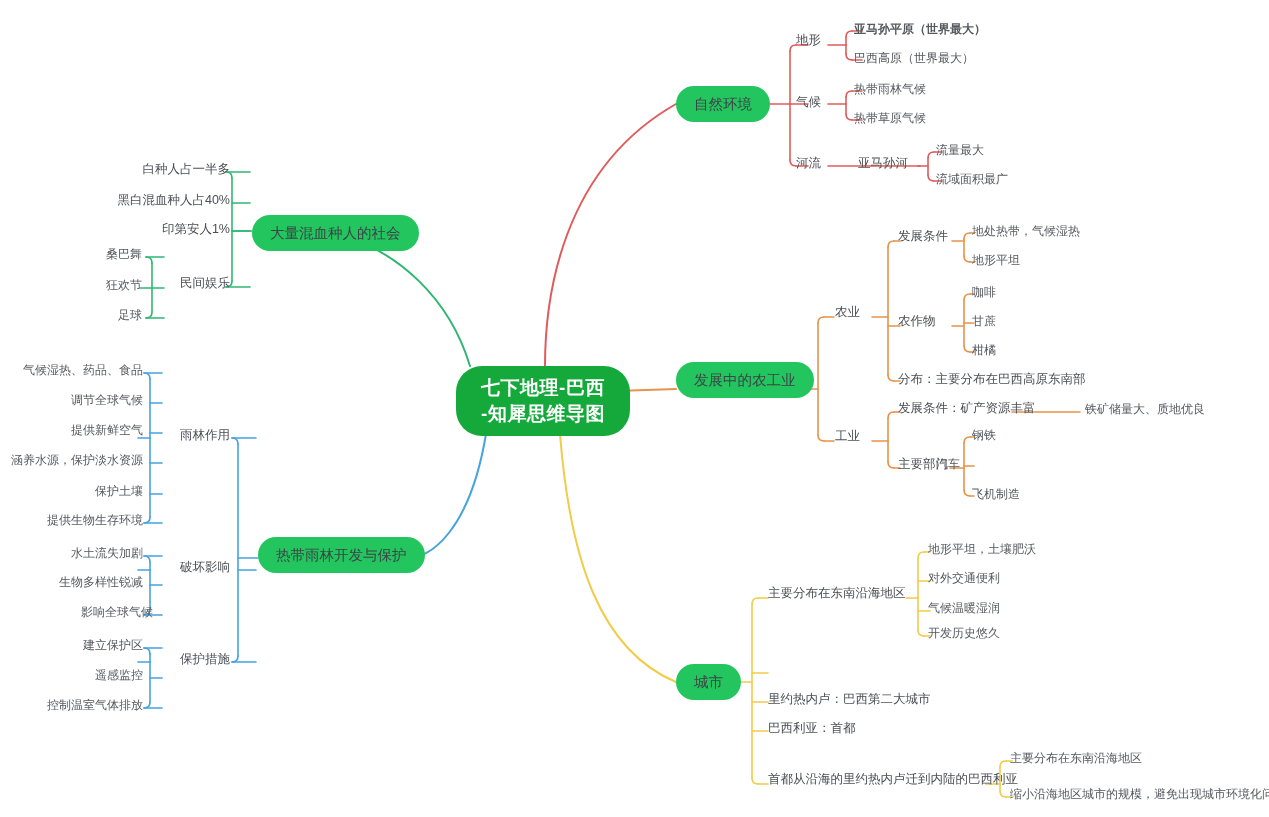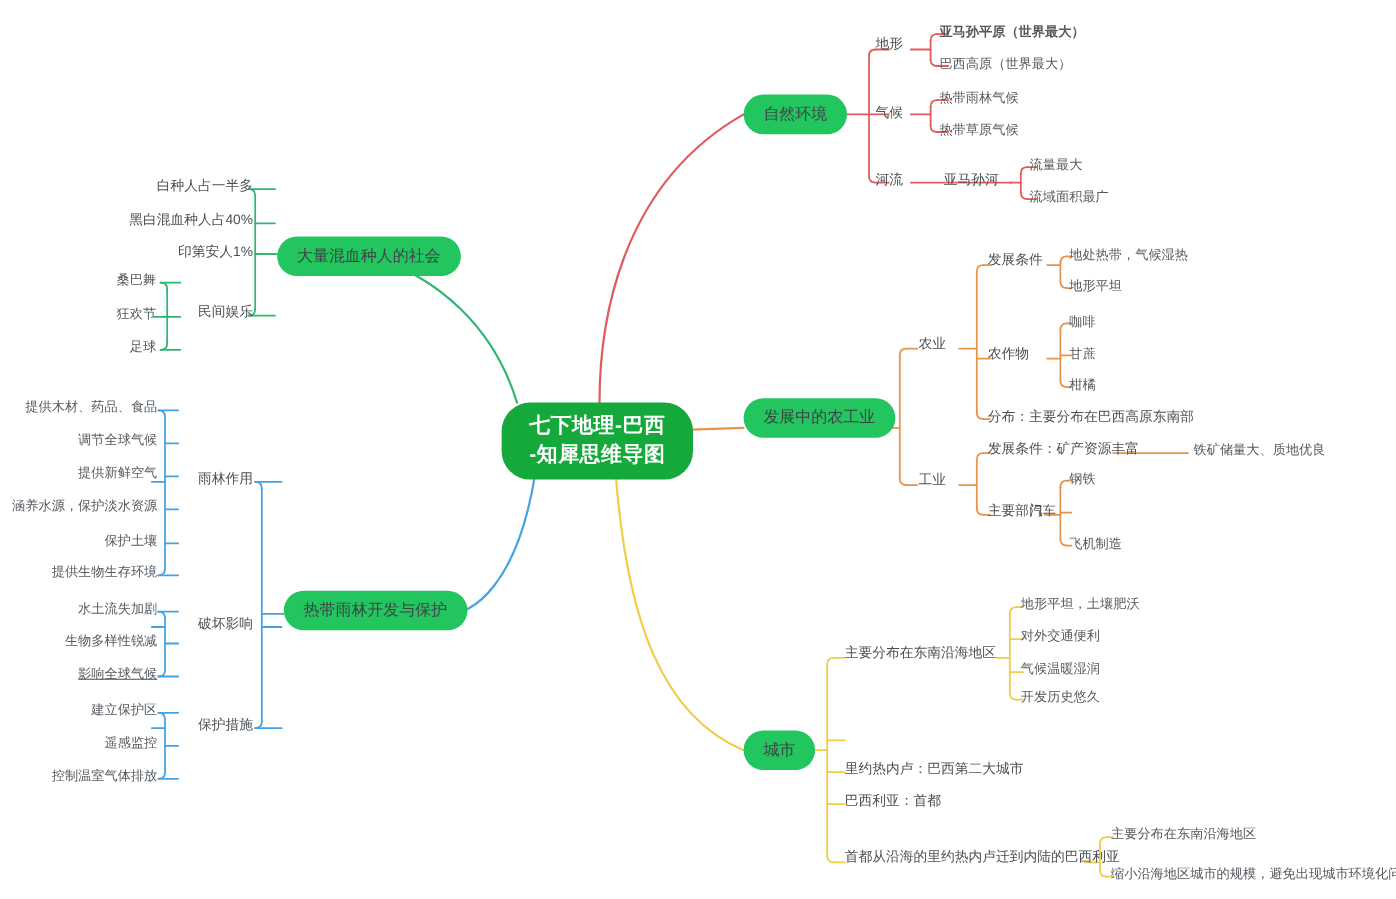--- a/index.html
+++ b/index.html
@@ -258,27 +258,27 @@
   <div class="node leaf ralign" style="left:20px;top:277px;width:122px;"><span>狂欢节</span></div>
   <div class="node leaf ralign" style="left:20px;top:307px;width:122px;"><span>足球</span></div>
 
   <div class="node branch" style="left:258px;top:537px;">
     <span>热带雨林开发与保护</span>
   </div>
   <div class="node lvl2 ralign" style="left:140px;top:427px;width:90px;"><span>雨林作用</span></div>
   <div class="node lvl2 ralign" style="left:140px;top:559px;width:90px;"><span>破坏影响</span></div>
   <div class="node lvl2 ralign" style="left:140px;top:651px;width:90px;"><span>保护措施</span></div>
 
-  <div class="node leaf ralign" style="left:5px;top:362px;width:138px;"><span>提供木材、药品、食品</span></div>
+  <div class="node leaf ralign" style="left:5px;top:362px;width:138px;"><span>气候湿热、药品、食品</span></div>
   <div class="node leaf ralign" style="left:5px;top:392px;width:138px;"><span>调节全球气候</span></div>
   <div class="node leaf ralign" style="left:5px;top:422px;width:138px;"><span>提供新鲜空气</span></div>
   <div class="node leaf ralign" style="left:5px;top:452px;width:138px;"><span>涵养水源，保护淡水资源</span></div>
   <div class="node leaf ralign" style="left:5px;top:483px;width:138px;"><span>保护土壤</span></div>
   <div class="node leaf ralign" style="left:5px;top:512px;width:138px;"><span>提供生物生存环境</span></div>
 
   <div class="node leaf ralign" style="left:5px;top:545px;width:138px;"><span>水土流失加剧</span></div>
   <div class="node leaf ralign" style="left:5px;top:574px;width:138px;"><span>生物多样性锐减</span></div>
-  <div class="node leaf ralign" style="left:5px;top:604px;width:138px;text-decoration:underline;"><span>影响全球气候</span></div>
+  <div class="node leaf ralign" style="left:15px;top:604px;width:138px;"><span>影响全球气候</span></div>
 
   <div class="node leaf ralign" style="left:5px;top:637px;width:138px;"><span>建立保护区</span></div>
   <div class="node leaf ralign" style="left:5px;top:667px;width:138px;"><span>遥感监控</span></div>
   <div class="node leaf ralign" style="left:5px;top:697px;width:138px;"><span>控制温室气体排放</span></div>
 </div>
 
 </body></html>

